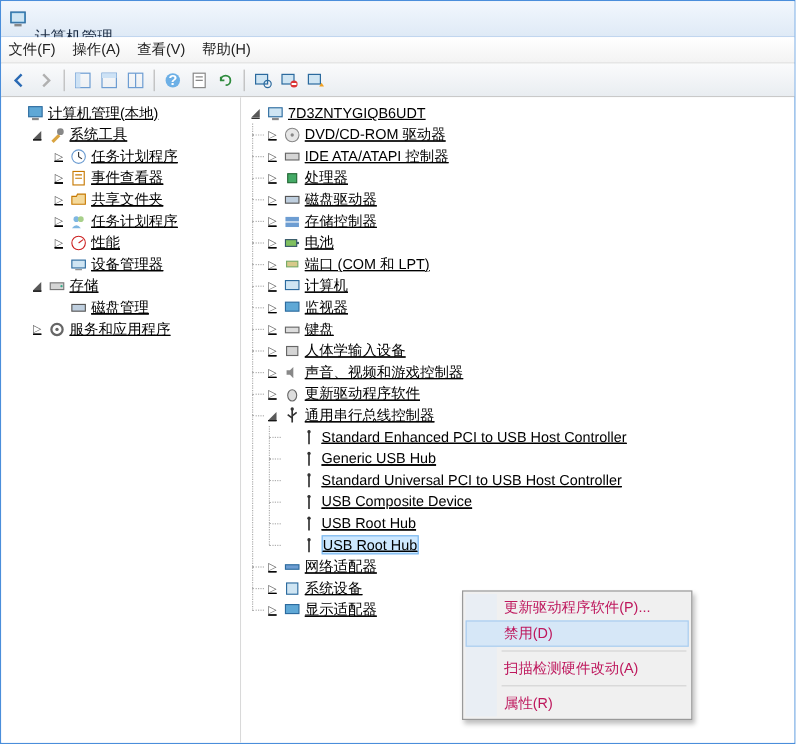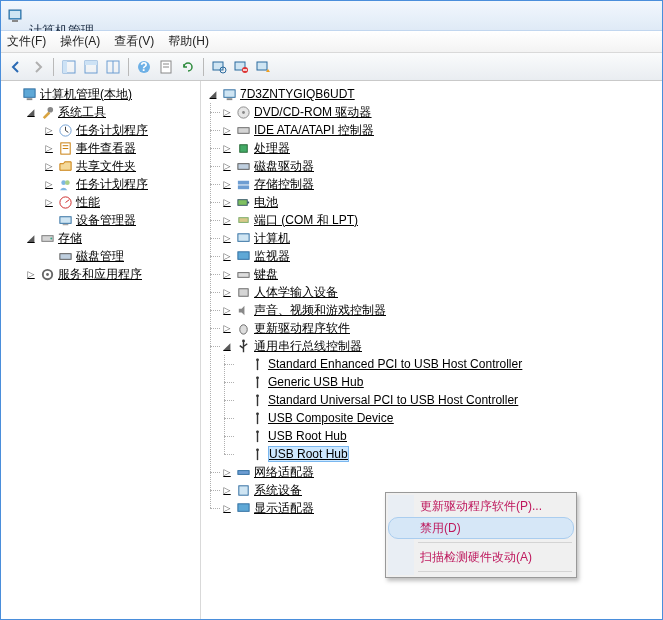--- a/index.html
+++ b/index.html
@@ -26,21 +26,21 @@
   .tree .lbl { color:#000;}
   .tree ul.children { padding-left:18px;}
   .rightpane .tree ul.children { padding-left:14px; position:relative;}
   .rightpane .tree ul.children::before { content:""; position:absolute; left:7px; top:0; bottom:9px; border-left:1px dotted #b0b0b0;}
   .rightpane .tree ul.children > li > .row::before { content:""; position:absolute; left:-7px; top:9px; width:10px; border-top:1px dotted #b0b0b0;}
   .rightpane .tree ul.children > li { position:relative;}
   .selected { background:#cde8ff; border:1px solid #7ab7ef;}
   .ctxmenu { position:absolute; left:385px; top:492px; width:192px; background:#f0f0f0; border:1px solid #999; box-shadow:2px 3px 4px rgba(0,0,0,0.25); z-index:50; padding:2px;}
   .ctxmenu .leftstrip { position:absolute; left:2px; top:2px; bottom:2px; width:26px; background:#e9eef4;}
   .ctxmenu .item { position:relative; height:22px; display:flex; align-items:center; padding-left:32px; padding-right:10px; color:#be185d; cursor:default;}
-  .ctxmenu .item.hover { background:#d6e7f7; border:1px solid #aacdef; border-radius:10px; padding-left:31px; padding-right:9px;}
+  .ctxmenu .item.hover { background:#d6e7f7; border:1px solid #aacdef; border-radius:0; padding-left:31px; padding-right:9px;}
   .ctxmenu .divider { height:1px; background:#d4d4d4; margin:3px 2px 3px 30px;}
 </style>
 </head>
 <body>
 
 <div class="window">
   <div class="titlebar">
     <span class="icon">
       <svg viewBox="0 0 16 16">
           <rect x="2" y="2" width="12" height="9" fill="#5fa8d6" stroke="#2b6a9e"></rect>
@@ -564,13 +564,14 @@
   </div>
 </div>
 
 <div class="ctxmenu">
   <div class="leftstrip"></div>
   <div class="item">更新驱动程序软件(P)...</div>
   <div class="item hover">禁用(D)</div>
   <div class="divider"></div>
   <div class="item">扫描检测硬件改动(A)</div>
   <div class="divider"></div>
+  <div class="item">属性(R)</div>
 </div>
 
 </body></html>

